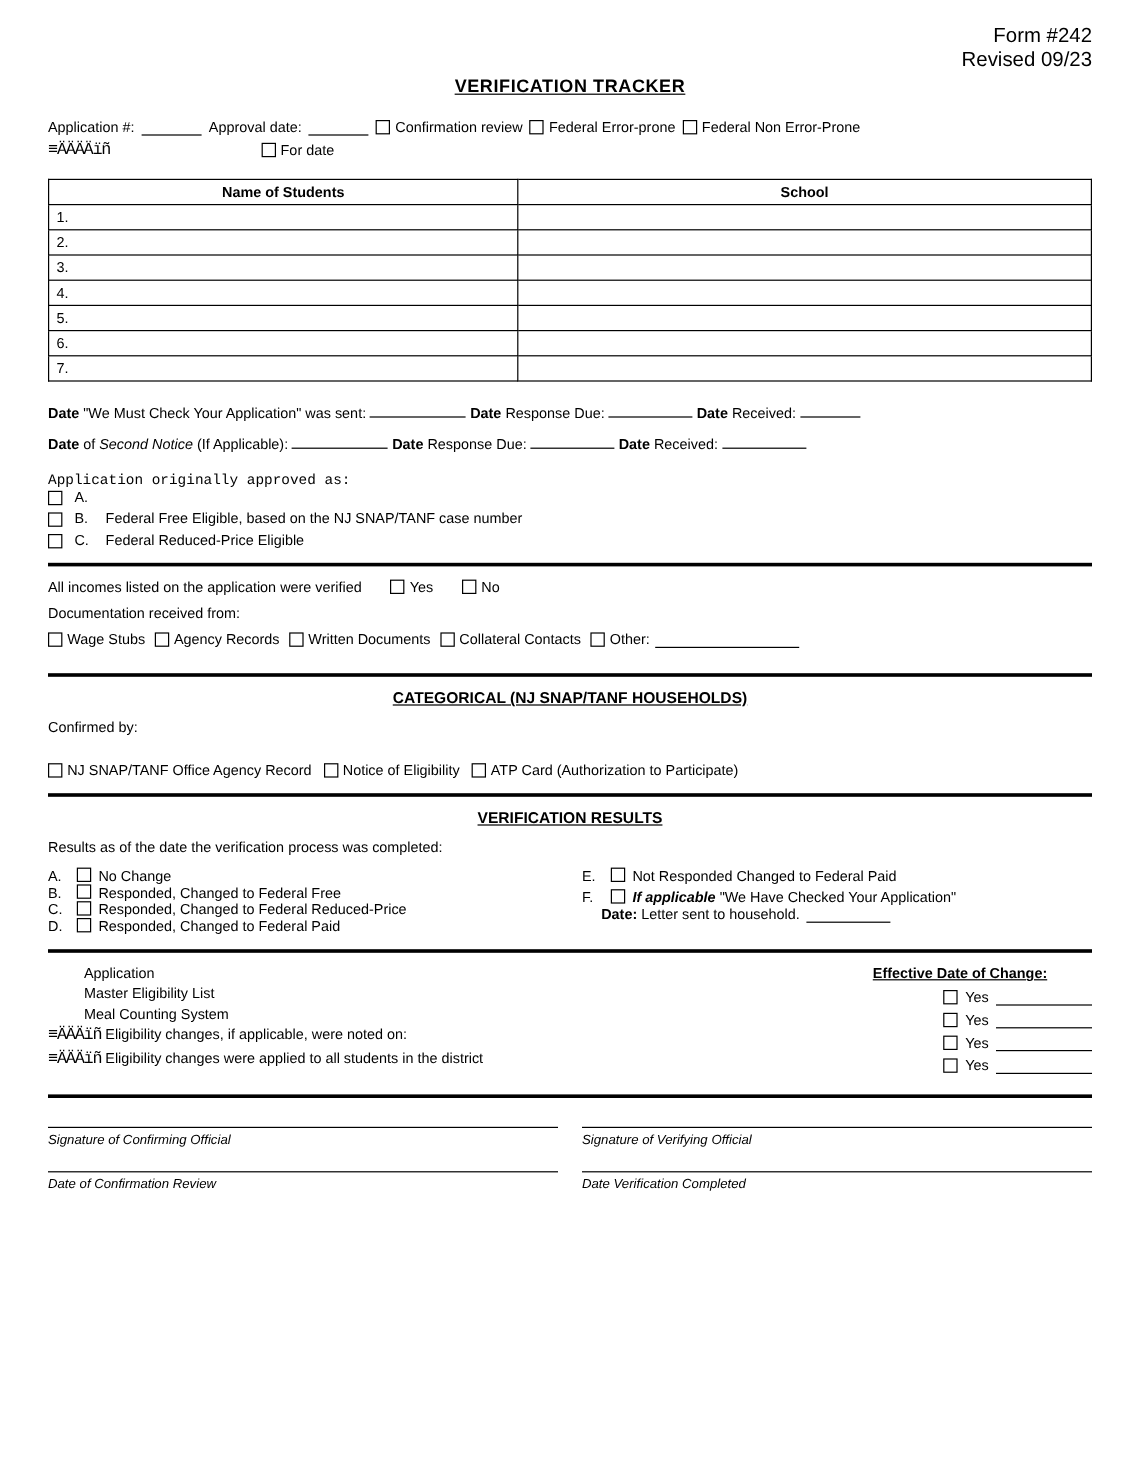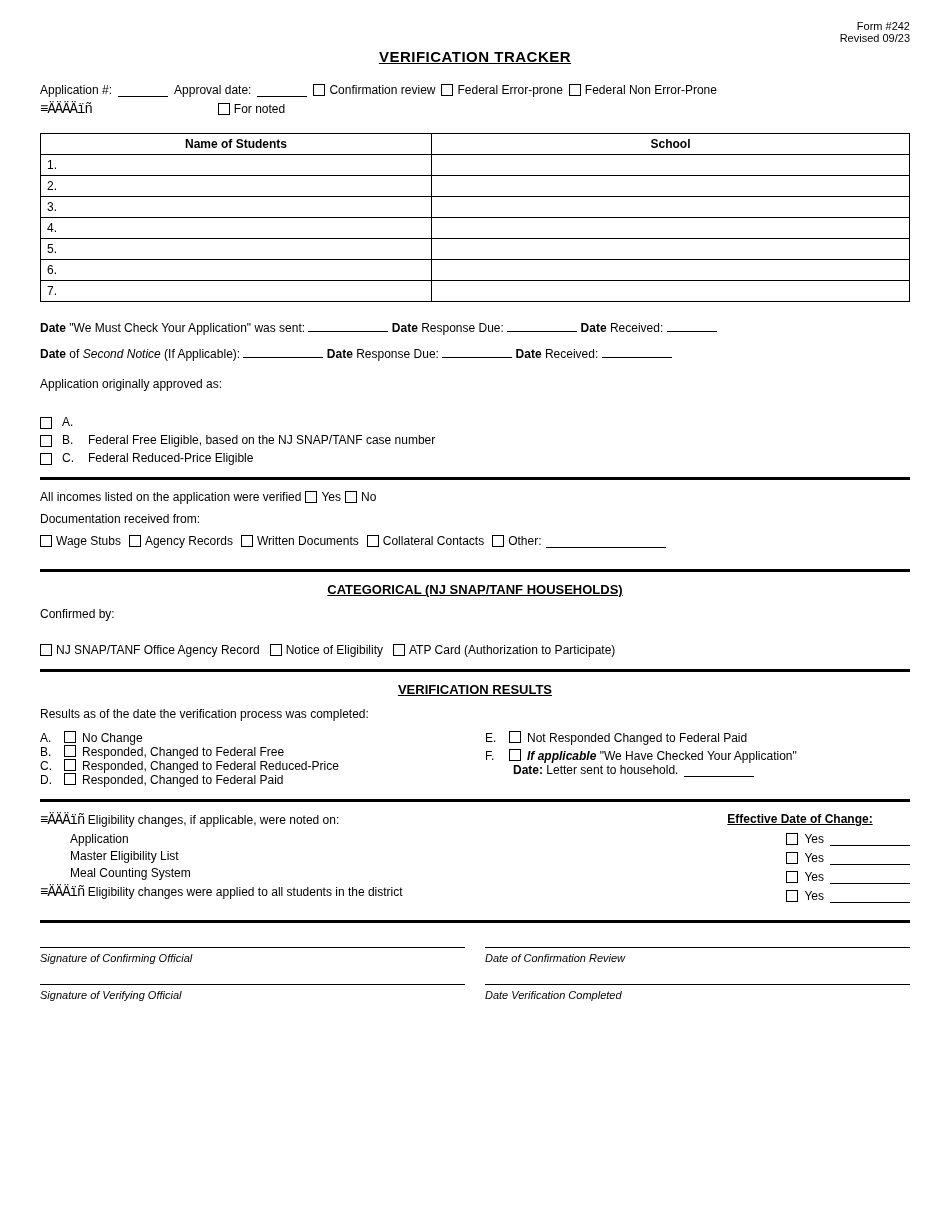--- a/index.html
+++ b/index.html
@@ -7,21 +7,21 @@
       font-family: Arial, sans-serif;
       font-size: 12px;
       background: #fff;
       color: #000;
       width: 950px;
       min-height: 1230px;
       padding: 20px 40px;
     }
     .form-meta {
       text-align: right;
-      font-size: 11px;
+      font-size: 17px;
       margin-bottom: 4px;
     }
     .title-section {
       text-align: center;
       margin-bottom: 18px;
     }
     .title-section h1 {
       font-size: 15px;
       font-weight: bold;
       text-decoration: underline;
@@ -99,21 +99,22 @@
       margin-bottom: 4px;
     }
     .bold { font-weight: bold; }
     .italic { font-style: italic; }
 
     
     .approved-section {
       margin-bottom: 4px;
     }
     .approved-section p {
-      margin-bottom: 24px;
+      margin-bottom: 0;
+      font-family: Liberation Mono, monospace;
     }
     .approved-option {
       display: flex;
       align-items: flex-start;
       gap: 10px;
       margin-bottom: 4px;
     }
     .approved-option .cb { margin-top: 2px; }
     .approved-option .letter { font-weight: normal; min-width: 16px; }
 
@@ -130,21 +131,21 @@
       font-size: 13px;
       font-weight: bold;
       text-decoration: underline;
       margin-bottom: 10px;
     }
 
     
     .income-row {
       display: flex;
       align-items: center;
-      gap: 4px;
+      gap: 24px;
       margin-bottom: 8px;
     }
     .doc-row {
       display: flex;
       align-items: flex-end;
       gap: 8px;
       flex-wrap: wrap;
       margin-bottom: 21px;
     }
 
@@ -231,21 +232,21 @@
   <span class="checkbox-item">
     <span class="cb"></span>
     <span>Federal Non Error-Prone</span>
   </span>
 </div>
 
 <div class="app-info-row2">
   <span class="strikethrough-note">≡ÄÄÄÄïñ</span>
   <span style="margin-left: 120px;" class="checkbox-item">
     <span class="cb"></span>
-    <span>For noted</span>
+    <span>For date</span>
   </span>
 </div>
 
 <table class="students-table">
   <thead>
     <tr>
       <th class="col-name">Name of Students</th>
       <th class="col-school">School</th>
     </tr>
   </thead>
@@ -427,41 +428,41 @@
         <div class="result-item">
   <span class="letter">E.</span>
   <span class="cb"></span>
   <span>Not Responded Changed to Federal Paid</span>
 </div>
         <div class="result-item" style="margin-top: 4px;">
   <span class="letter">F.</span>
   <span class="cb"></span>
   <span><strong><em>If applicable</em></strong> "We Have Checked Your Application"</span>
 </div>
-        <div class="result-item" style="margin-left: 28px;">
+        <div class="result-item" style="margin-left: 16px;">
   <span><strong>Date:</strong> Letter sent to household.</span>
   <span class="underline-field" style="min-width:70px"></span>
 </div>
       </div>
     </div>
 </div>
 
 <hr class="section-divider">
 
 <div class="federal-section">
   <div style="display:flex; gap:40px;">
     <div class="federal-left">
-      <div style="margin-bottom:4px;">
-        <span class="strikethrough-note">≡ÄÄÄïñ</span>
-        <span> Eligibility changes, if applicable, were noted on:</span>
-      </div>
       <div style="margin-left:30px;">
         <div style="margin-bottom:3px;">Application</div>
         <div style="margin-bottom:3px;">Master Eligibility List</div>
         <div style="margin-bottom:3px;">Meal Counting System</div>
+      </div>
+      <div style="margin-bottom:4px;">
+        <span class="strikethrough-note">≡ÄÄÄïñ</span>
+        <span> Eligibility changes, if applicable, were noted on:</span>
       </div>
       <div style="margin-top:4px;">
         <span class="strikethrough-note">≡ÄÄÄïñ</span>
         <span> Eligibility changes were applied to all students in the district</span>
       </div>
     </div>
     <div style="min-width:220px;">
       <div style="font-weight:bold; text-decoration:underline; margin-bottom:6px; text-align:center;">Effective Date of Change:</div>
       <div id="federal-right-items">
           <div style="display: flex; align-items: center; gap: 6px; margin-bottom: 5px; justify-content: flex-end;">
@@ -489,21 +490,21 @@
   </div>
 </div>
 
 <hr class="section-divider">
 
 <div class="signature-section">
   <div>
     <div class="sig-field">Signature of Confirming Official</div>
   </div>
   <div>
+    <div class="sig-field">Signature of Verifying Official</div>
+  </div>
+  <div>
     <div class="sig-field">Date of Confirmation Review</div>
-  </div>
-  <div>
-    <div class="sig-field">Signature of Verifying Official</div>
   </div>
   <div>
     <div class="sig-field">Date Verification Completed</div>
   </div>
 </div>
 
 </body></html>

